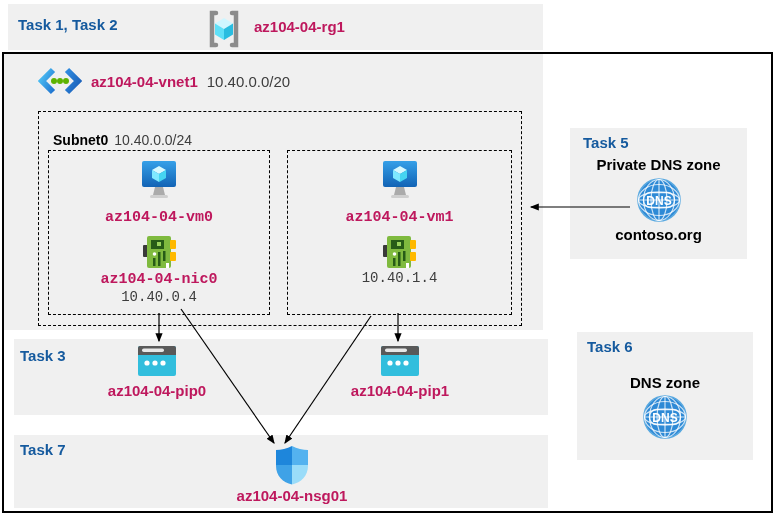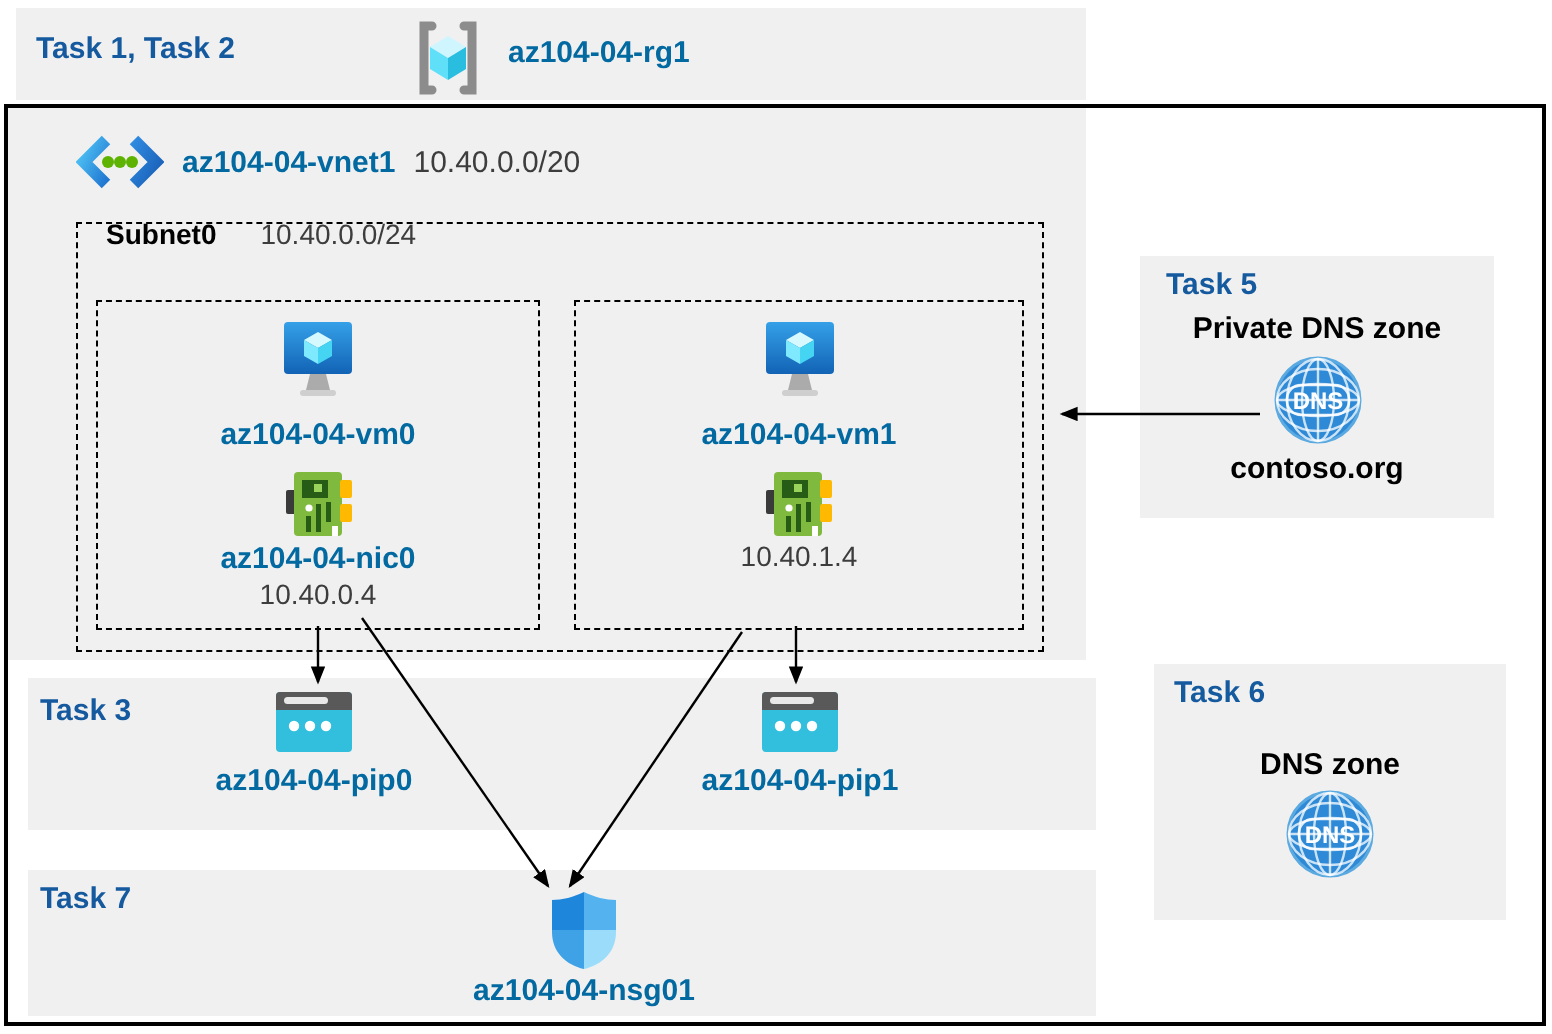--- a/index.html
+++ b/index.html
@@ -3,39 +3,39 @@
 <meta charset="utf-8">
 <style>
   * { margin:0; padding:0; box-sizing:border-box; }
   body { background:#ffffff; font-family:"Liberation Sans", sans-serif; }
   .canvas { position:relative; width:776px; height:517px; background:#ffffff; overflow:hidden; }
 
   .panel { position:absolute; background:#f0f0f0; }
   .outer-rect { position:absolute; left:2px; top:52px; width:771px; height:461px; border:2px solid #000; background:transparent; }
 
   .task-label { font-weight:bold; font-size:15px; color:#155a9e; }
-  .name-bold { font-weight:bold; font-size:15px; color:#0369a1; }
+  .name-bold { font-weight:bold; font-size:15px; color:#be185d; }
   .name-norm { font-weight:normal; font-size:15px; color:#3d3d3d; }
   .sub-bold  { font-weight:bold; font-size:14px; color:#000; }
   .sub-norm  { font-weight:normal; font-size:14px; color:#3d3d3d; }
 
   
   .band-task1 { left:8px; top:4px; width:535px; height:46px;padding-left:17px; }
   .band-task1 .task-label { position:absolute; left:10px; top:12px; }
   .rg-icon { position:absolute; left:197px; top:4px; }
   .rg-name { position:absolute; left:246px; top:14px; }
 
   
   .vnet-box { left:4px; top:54px; width:539px; height:276px; }
   .vnet-header { position:absolute; left:34px; top:12px; display:flex; align-items:center; gap:9px; }
-  .dash-box { position:absolute; border:1px dashed #000; }
+  .dash-box { position:absolute; border:1px dashed #000;font-family:Liberation Mono, monospace; }
   .subnets-outer { left:34px; top:57px; width:484px; height:215px; }
   .subnet0-box { left:44px; top:96px; width:222px; height:165px; }
   .subnet1-box { left:283px; top:96px; width:225px; height:165px; }
-  .subnet-header { position:absolute; top:55px; display:flex; gap:22px; white-space:nowrap; }
+  .subnet-header { position:absolute; top:78px; display:flex; gap:6px; white-space:nowrap; }
   .subnet0-header { left:49px; }
   .subnet1-header { left:288px; }
   .subnet-content { position:absolute; width:100%; top:10px; display:flex; flex-direction:column; align-items:center; }
   .vm-label  { margin-top:6px; }
   .nic-icon  { margin-top:9px; }
   .nic-label { margin-top:2px; }
   .nic-ip { font-size:14px; color:#3d3d3d; margin-top:1px; }
 
   
   .band-task3 { left:14px; top:339px; width:534px; height:76px; }

